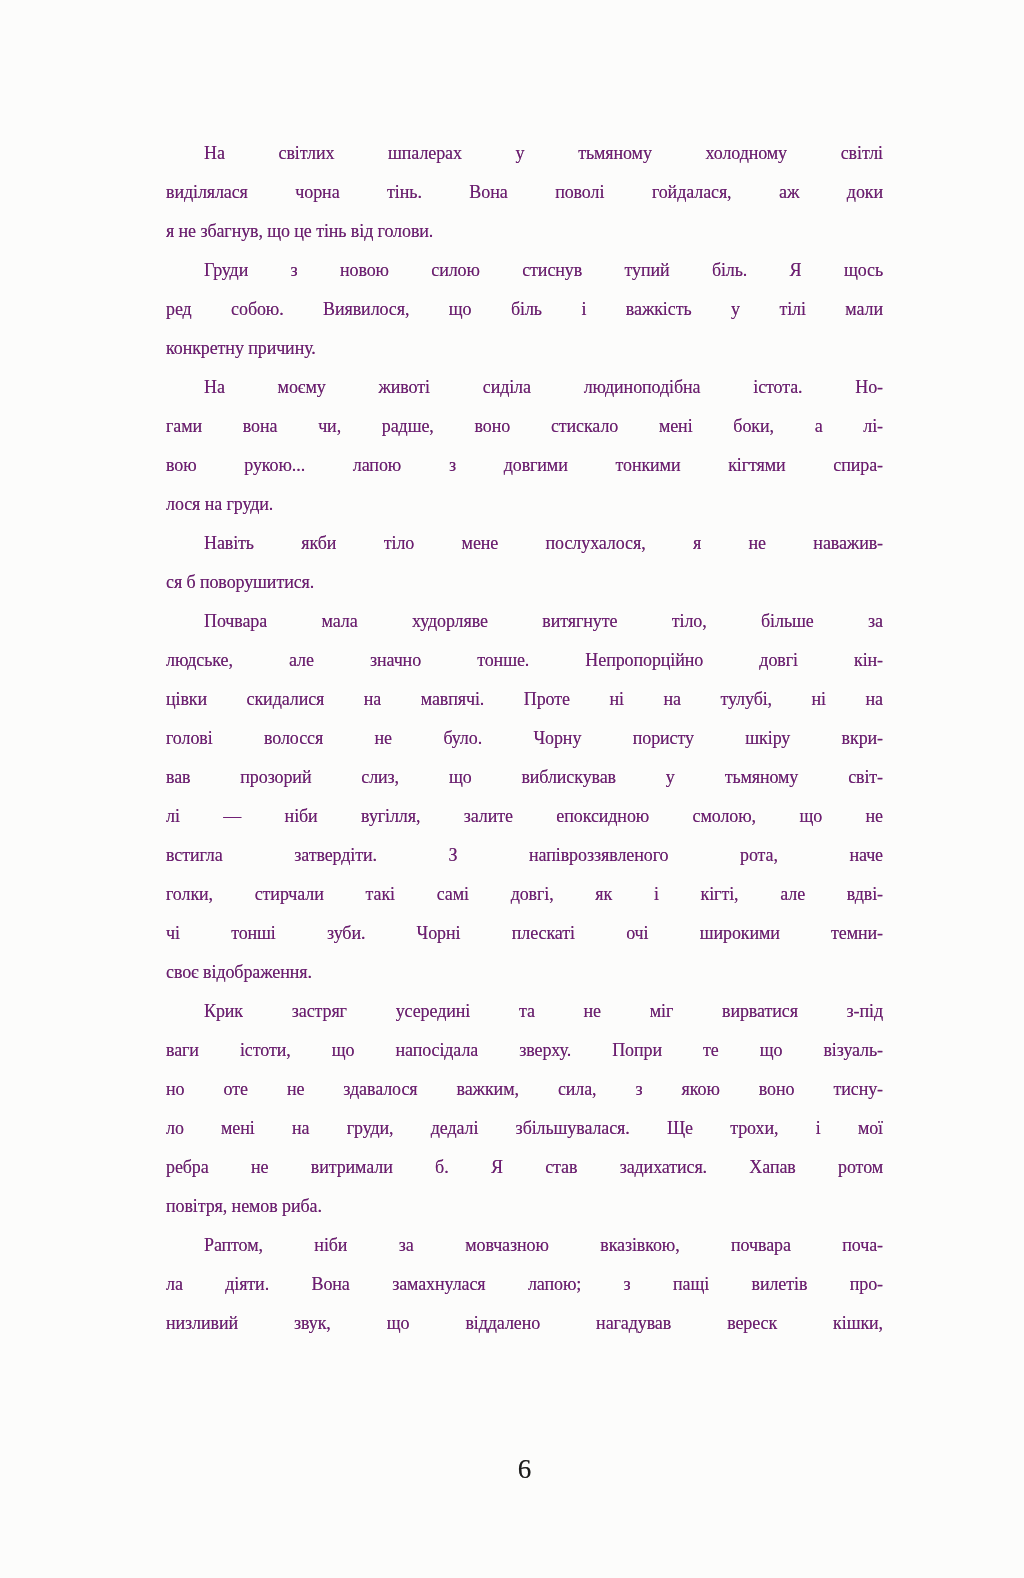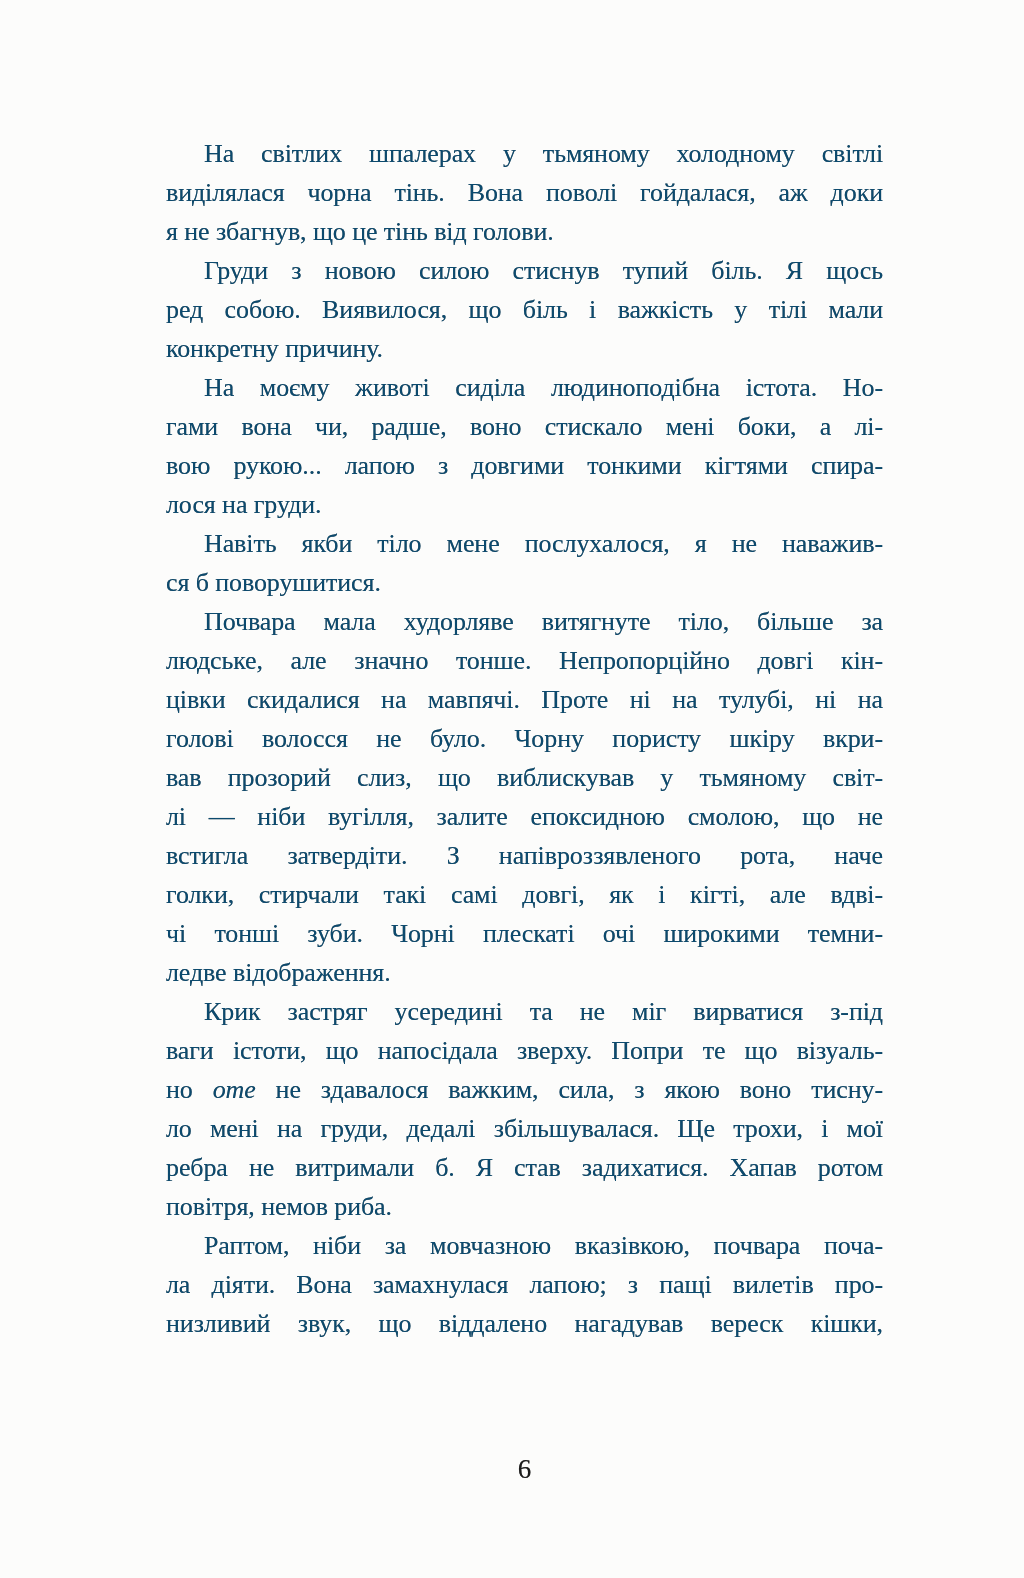--- a/index.html
+++ b/index.html
@@ -24,36 +24,35 @@
     top: 134px;
     width: 717px;
   }
   .paragraph {
     margin: 0;
     padding: 0;
   }
   .line {
     height: 39px;
     line-height: 39px;
-    font-size: 26px;
-    color: #0c4a6e;
+    font-size: 18px;
+    color: #701a75;
     text-align: justify;
     text-align-last: justify;
     letter-spacing: -0.1px;
     text-shadow: 0 0 0.4px rgba(20,20,20,0.55);
   }
   .line.first {
     text-indent: 38px;
   }
   .line.end {
     text-align: left;
     text-align-last: left;
   }
   .it {
-    font-style: italic;
   }
   .page-number {
     position: absolute;
     top: 1450px;
     left: 166px;
     width: 717px;
     height: 39px;
     line-height: 39px;
     text-align: center;
     font-size: 27px;
@@ -89,21 +88,21 @@
       <div class="paragraph">
         <div class="line first"><span>Почвара мала худорляве витягнуте тіло, більше за</span></div>
         <div class="line"><span>людське, але значно тонше. Непропорційно довгі кін-</span></div>
         <div class="line"><span>цівки скидалися на мавпячі. Проте ні на тулубі, ні на</span></div>
         <div class="line"><span>голові волосся не було. Чорну пористу шкіру вкри-</span></div>
         <div class="line"><span>вав прозорий слиз, що виблискував у тьмяному світ-</span></div>
         <div class="line"><span>лі — ніби вугілля, залите епоксидною смолою, що не</span></div>
         <div class="line"><span>встигла затвердіти. З напівроззявленого рота, наче</span></div>
         <div class="line"><span>голки, стирчали такі самі довгі, як і кігті, але вдві-</span></div>
         <div class="line"><span>чі тонші зуби. Чорні плескаті очі широкими темни-</span></div>
-        <div class="line end"><span>ледве відображення.</span></div>
+        <div class="line end"><span>своє відображення.</span></div>
       </div>
       <div class="paragraph">
         <div class="line first"><span>Крик застряг усередині та не міг вирватися з-під</span></div>
         <div class="line"><span>ваги істоти, що напосідала зверху. Попри те що візуаль-</span></div>
         <div class="line"><span>но </span><span class="it">оте</span><span> не здавалося важким, сила, з якою воно тисну-</span></div>
         <div class="line"><span>ло мені на груди, дедалі збільшувалася. Ще трохи, і мої</span></div>
         <div class="line"><span>ребра не витримали б. Я став задихатися. Хапав ротом</span></div>
         <div class="line end"><span>повітря, немов риба.</span></div>
       </div>
       <div class="paragraph">

